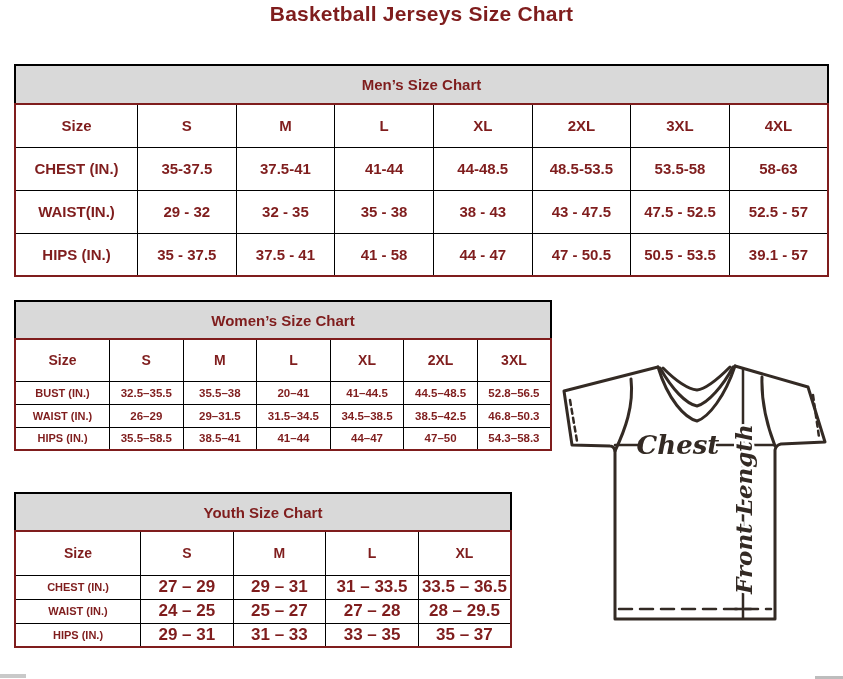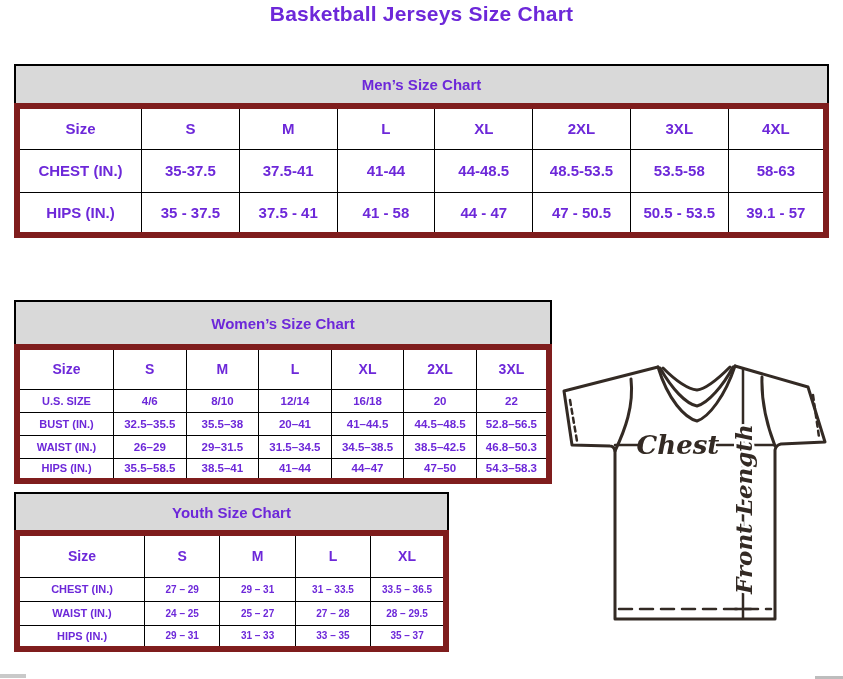--- a/index.html
+++ b/index.html
@@ -1,60 +1,60 @@
 <!DOCTYPE html>
 <html><head>
 <meta charset="utf-8">
 <style>
   html,body{margin:0;padding:0;background:#fff;}
   .canvas{
     position:relative;width:843px;height:679px;background:#fff;overflow:hidden;
-    font-family:"Liberation Sans",sans-serif;color:#6d28d9;
+    font-family:"Liberation Sans",sans-serif;color:#7f1d1d;
   }
   .page-title{
     position:absolute;top:2px;left:0;width:100%;margin:0;
     text-align:center;font-size:21px;font-weight:bold;letter-spacing:.2px;
   }
   .tblwrap{position:absolute;}
   .tbl-title{
     box-sizing:border-box;border:2px solid #000;border-bottom:0;
     background:#d9d9d9;text-align:center;font-weight:bold;font-size:15px;
     display:flex;align-items:center;justify-content:center;
   }
   table.sizes{
     border-collapse:collapse;table-layout:fixed;width:100%;
-    border:6px solid #7f1d1d;
+    border:2px solid #7f1d1d;
   }
   table.sizes th,table.sizes td{
     border:1px solid #000;text-align:center;font-weight:bold;padding:0 2px;
     overflow:hidden;white-space:nowrap;
   }
   
   .mens-sec{left:14px;top:64px;width:815px;}
   .mens-sec .tbl-title{height:39px;}
   .mens-sec tr{height:43px;}
   .mens-sec th,.mens-sec td{font-size:15px;}
   .mens-sec .rowhead-col{width:117px;}
   
   .womens-sec{left:14px;top:300px;width:538px;}
-  .womens-sec .tbl-title{height:44px;}
+  .womens-sec .tbl-title{height:38px;}
   .womens-sec thead tr{height:42px;}
   .womens-sec tbody tr{height:23px;}
   .womens-sec thead th{font-size:14px;}
   .womens-sec tbody th{font-size:11px;}
   .womens-sec tbody td{font-size:11.5px;}
   .womens-sec .rowhead-col{width:89px;}
   
-  .youth-sec{left:14px;top:492px;width:435px;}
+  .youth-sec{left:14px;top:492px;width:498px;}
   .youth-sec .tbl-title{height:38px;}
   .youth-sec thead tr{height:44px;}
   .youth-sec tbody tr{height:24px;}
   .youth-sec thead th{font-size:14px;}
   .youth-sec tbody th{font-size:11px;}
-  .youth-sec tbody td{font-size:10px;}
+  .youth-sec tbody td{font-size:17px;}
   .youth-sec .rowhead-col{width:120px;}
   
   .jersey{position:absolute;left:556px;top:358px;width:284px;height:272px;}
   .jersey svg{display:block;width:100%;height:100%;}
   .measure-label{
     font-family:"DejaVu Serif",serif;font-style:italic;font-weight:bold;
     fill:#332a24;
   }
   
   .scroll-frag{position:absolute;background:#c9c9c9;}
@@ -88,20 +88,30 @@
             <th class="rowhead-col">CHEST (IN.)</th>
             <td>35-37.5</td>
             <td>37.5-41</td>
             <td>41-44</td>
             <td>44-48.5</td>
             <td>48.5-53.5</td>
             <td>53.5-58</td>
             <td>58-63</td>
           </tr>
           <tr>
+            <th class="rowhead-col">WAIST(IN.)</th>
+            <td>29 - 32</td>
+            <td>32 - 35</td>
+            <td>35 - 38</td>
+            <td>38 - 43</td>
+            <td>43 - 47.5</td>
+            <td>47.5 - 52.5</td>
+            <td>52.5 - 57</td>
+          </tr>
+          <tr>
             <th class="rowhead-col">HIPS (IN.)</th>
             <td>35 - 37.5</td>
             <td>37.5 - 41</td>
             <td>41 - 58</td>
             <td>44 - 47</td>
             <td>47 - 50.5</td>
             <td>50.5 - 53.5</td>
             <td>39.1 - 57</td>
           </tr>
         </tbody>
@@ -117,29 +127,20 @@
             <th>S</th>
             <th>M</th>
             <th>L</th>
             <th>XL</th>
             <th>2XL</th>
             <th>3XL</th>
           </tr>
         </thead>
         <tbody>
           <tr>
-            <th class="rowhead-col">U.S. SIZE</th>
-            <td>4/6</td>
-            <td>8/10</td>
-            <td>12/14</td>
-            <td>16/18</td>
-            <td>20</td>
-            <td>22</td>
-          </tr>
-          <tr>
             <th class="rowhead-col">BUST (IN.)</th>
             <td>32.5–35.5</td>
             <td>35.5–38</td>
             <td>20–41</td>
             <td>41–44.5</td>
             <td>44.5–48.5</td>
             <td>52.8–56.5</td>
           </tr>
           <tr>
             <th class="rowhead-col">WAIST (IN.)</th>

